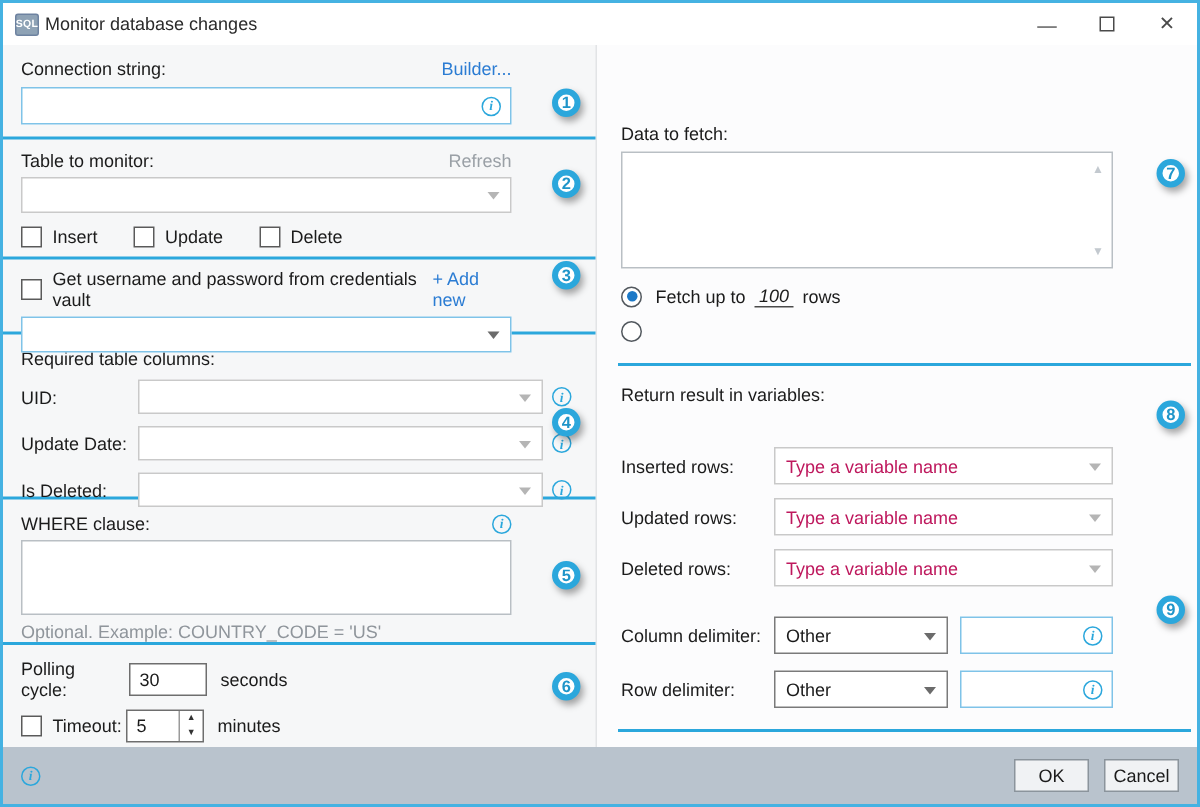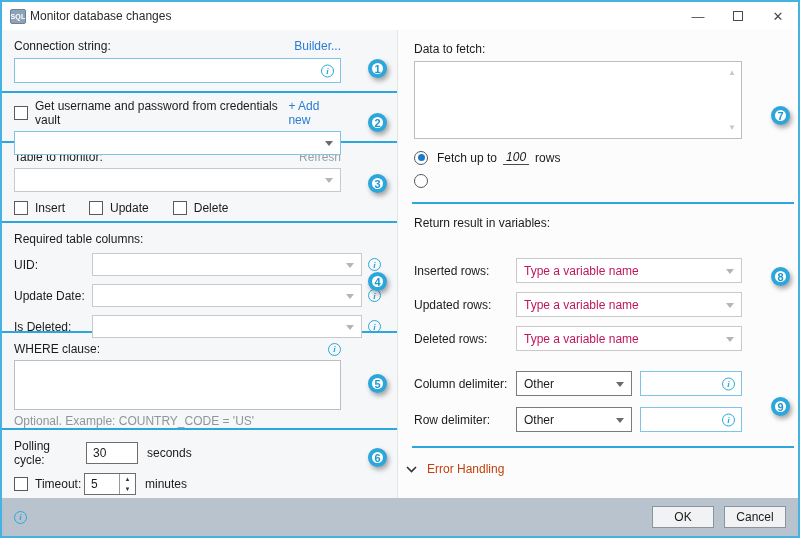--- a/index.html
+++ b/index.html
@@ -95,21 +95,21 @@
   .drow{ display:flex; align-items:center; margin-bottom:11px; gap:8px; }
   .drow .lab{ width:94px; flex:none; }
   .drow .combo{ width:116px; flex:none; }
   .drow .tb{ flex:1; }
 
   .eh-row{ display:flex; align-items:center; gap:10px; padding:14px 0 0 8px; color:#c2410c; }
 
   
   .footer{ position:absolute; left:0; right:0; bottom:0; height:38px; background:#b9c3cd;
            display:flex; align-items:center; padding:0 12px; }
-  .btn{ width:62px; height:22px; background:#f0f2f4; border:1px solid #8b949c; color:#1b1b1b;
+  .btn{ width:50px; height:22px; background:#f0f2f4; border:1px solid #8b949c; color:#1b1b1b;
         display:flex; align-items:center; justify-content:center; margin-left:10px; cursor:default; }
 </style>
 </head>
 <body>
 
 <div class="window">
 
   <div class="titlebar">
     <span class="app-icon">SQL</span>
     <span class="title">Monitor database changes</span>
@@ -134,32 +134,20 @@
       <div class="num-badge" style="top:418px; right:10px;">6</div>
 
       <div class="lsec" style="height:63px;">
         <div class="hdr-row">
           <span>Connection string:</span>
           <span class="link flex-right">Builder...</span>
         </div>
         <div class="tb">
           <span></span>
           <span class="info info-inside">i</span>
-        </div>
-      </div>
-
-      <div class="lsec" style="height:50px; padding-top:6px;">
-        <div class="hdr-row" style="margin-bottom:4px;">
-          <span class="cb"></span>
-          <span style="margin-left:7px;">Get username and password from credentials vault</span>
-          <span class="link flex-right">+ Add new</span>
-        </div>
-        <div class="combo" style="height:24px;">
-          <span></span>
-          <span class="caret"></span>
         </div>
       </div>
 
       <div class="lsec" style="height:80px; padding-top:7px;">
         <div class="hdr-row" style="margin-bottom:4px;">
           <span>Table to monitor:</span>
           <span class="muted flex-right">Refresh</span>
         </div>
         <div class="combo disabled" style="height:24px;">
           <span></span>
@@ -174,20 +162,32 @@
               <span class="cb"></span>
               <span>Update</span>
             </span>
           <span class="cb-row">
               <span class="cb"></span>
               <span>Delete</span>
             </span>
         </div>
       </div>
 
+      <div class="lsec" style="height:50px; padding-top:6px;">
+        <div class="hdr-row" style="margin-bottom:4px;">
+          <span class="cb"></span>
+          <span style="margin-left:7px;">Get username and password from credentials vault</span>
+          <span class="link flex-right">+ Add new</span>
+        </div>
+        <div class="combo" style="height:24px;">
+          <span></span>
+          <span class="caret"></span>
+        </div>
+      </div>
+
       <div class="lsec" style="height:110px; padding-right:16px;">
         <div style="margin-bottom:7px;">Required table columns:</div>
         <div class="grid-row">
           <span class="lab">UID:</span>
           <div class="combo disabled" style="height:23px;">
             <span></span>
             <span class="caret"></span>
           </div>
           <span class="info">i</span>
         </div>
@@ -243,21 +243,21 @@
       </div>
     </div>
 
     <div class="right-panel">
 
       <div class="num-badge" style="top:76px; right:8px;">7</div>
       <div class="num-badge" style="top:237px; right:8px;">8</div>
       <div class="num-badge" style="top:367px; right:8px;">9</div>
 
       <div class="rsec" style="padding-bottom:14px;">
-        <div style="margin-bottom:5px;">Data to fetch:</div>
+        <div style="margin-bottom:5px;margin-top:40px;">Data to fetch:</div>
         <div class="ta" style="height:78px;">
           <span></span>
           <span class="scroll-arrow" style="top:6px;">▲</span>
           <span class="scroll-arrow" style="bottom:6px;">▼</span>
         </div>
         <div style="display:flex; align-items:center; gap:9px; margin-top:11px;">
           <span class="radio sel"></span>
           <span>Fetch up to</span>
           <span style="border-bottom:1px solid #4a4a4a; padding:0 3px; margin:0 -3px;font-style:italic;">100</span>
           <span>rows</span>

